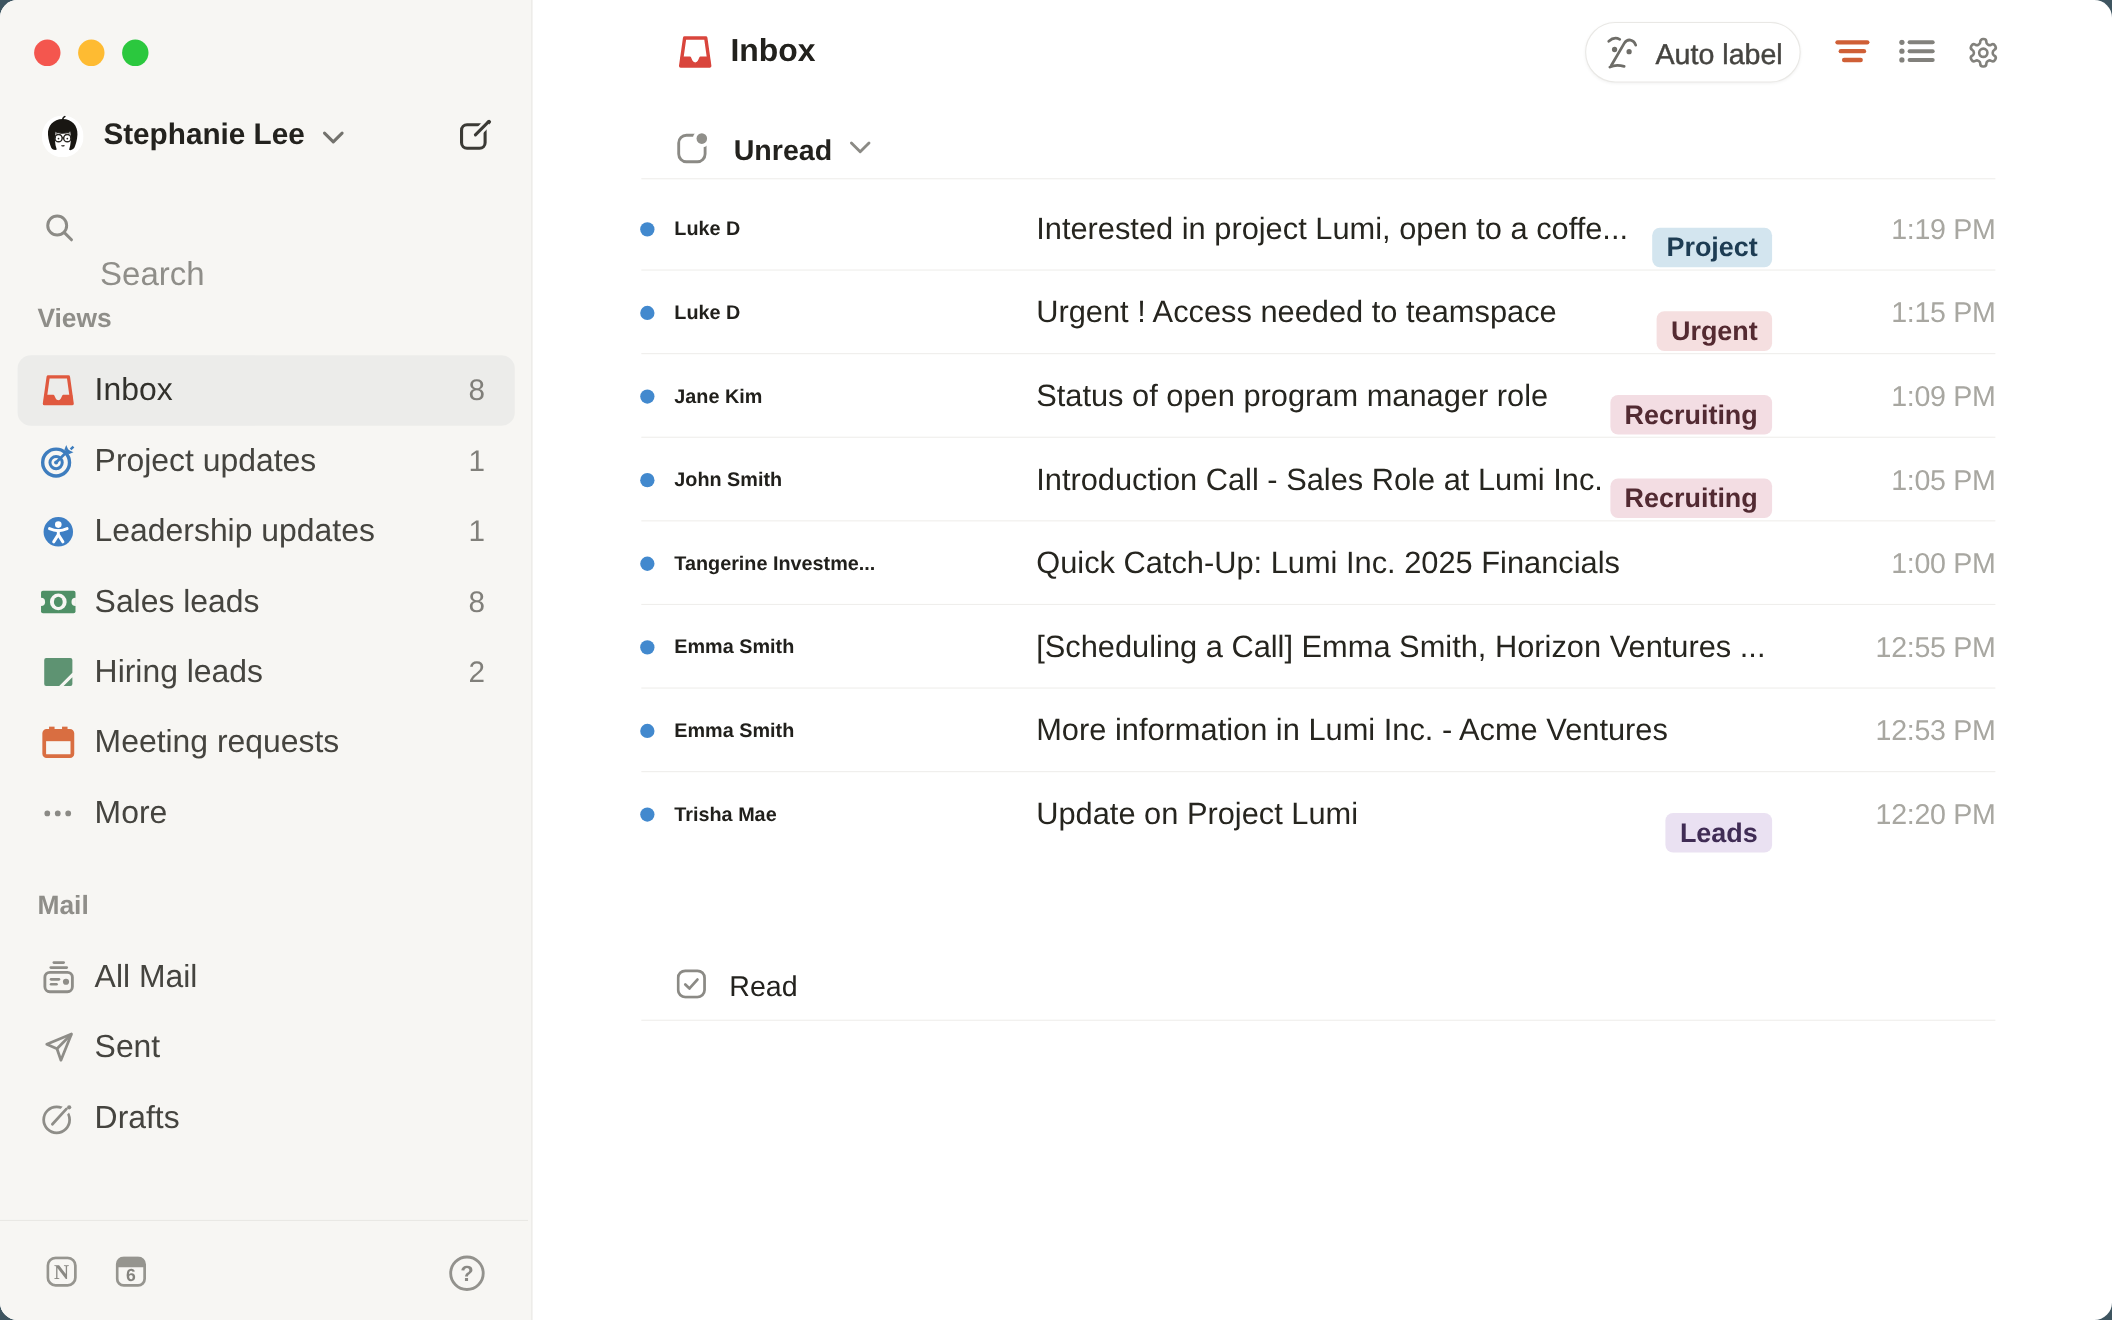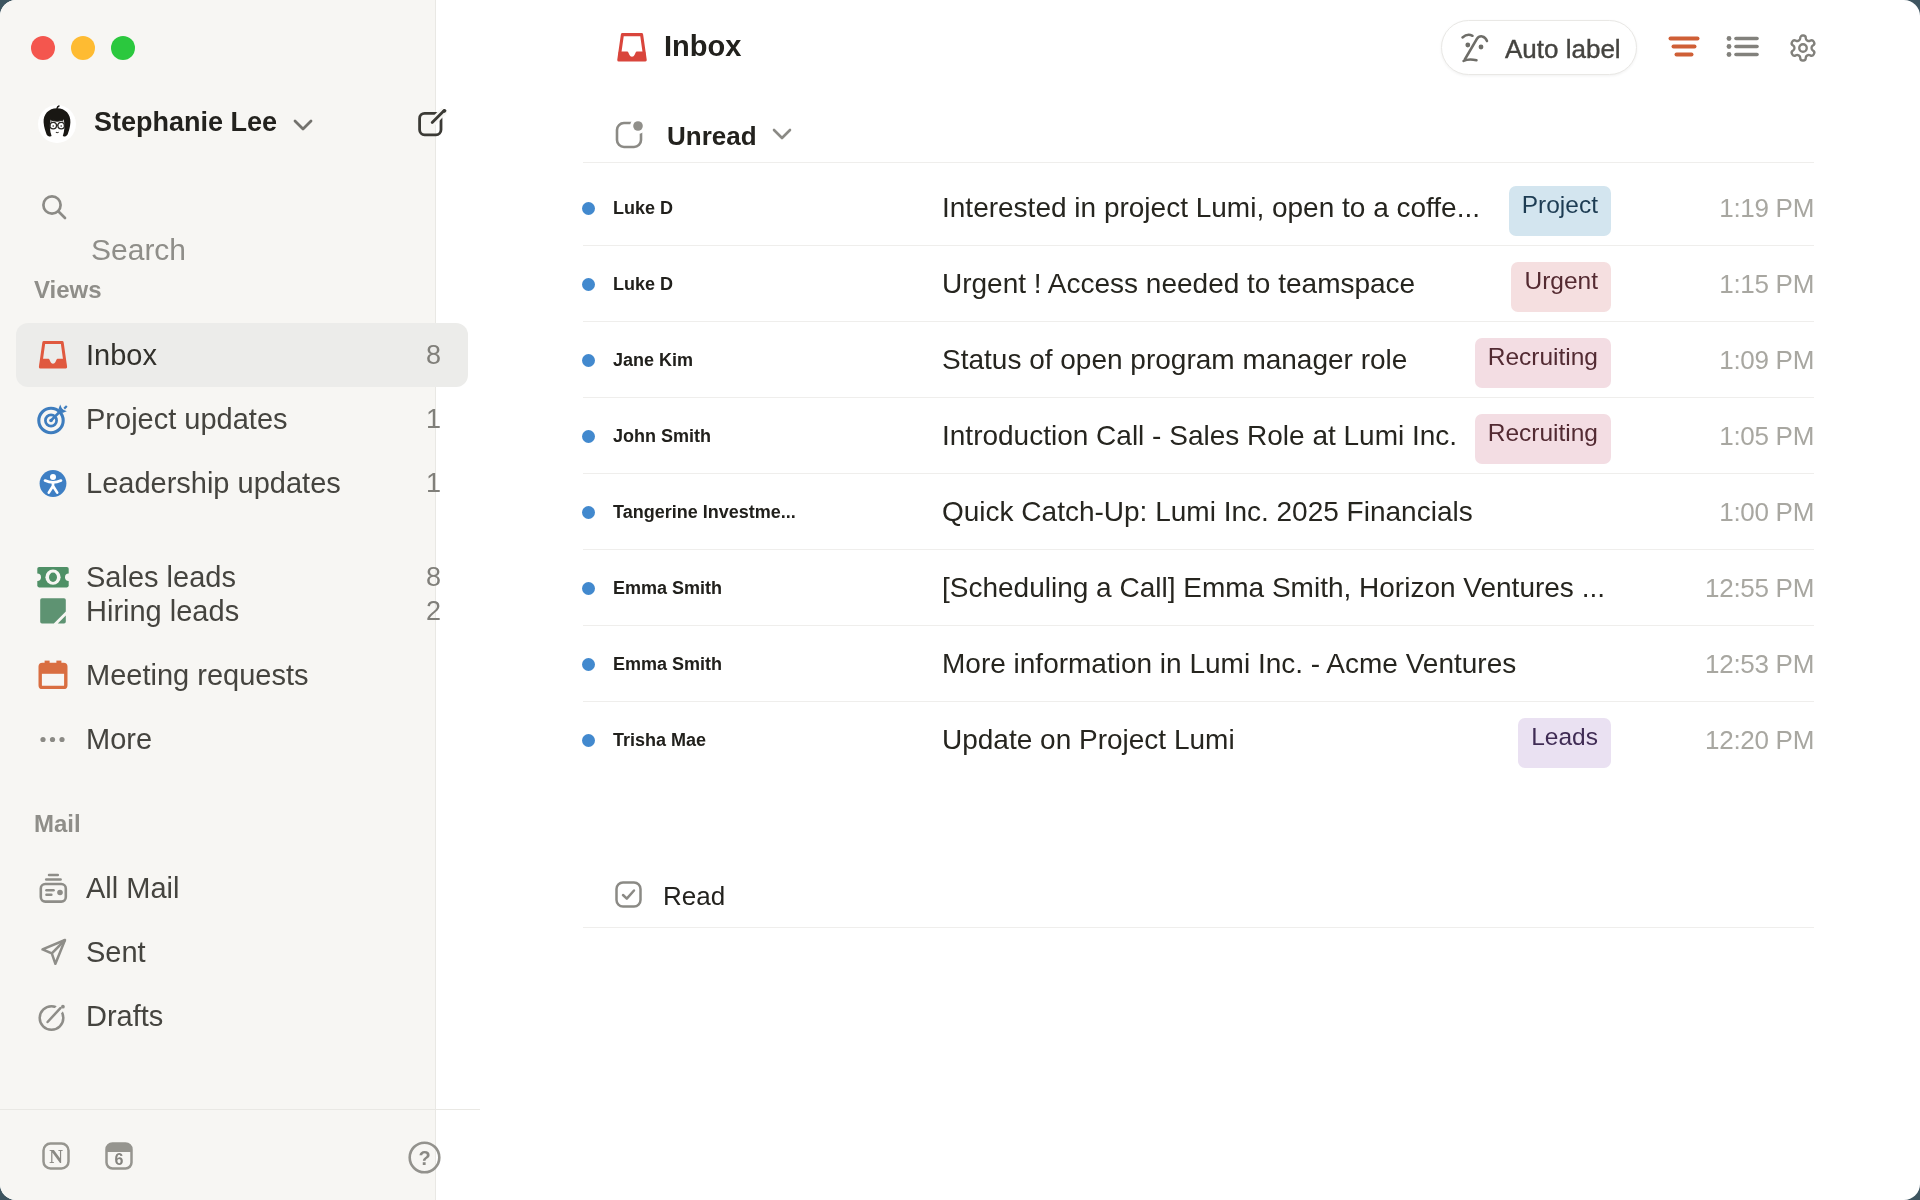--- a/index.html
+++ b/index.html
@@ -1,31 +1,31 @@
 <!DOCTYPE html>
 <html><head>
 <meta charset="utf-8">
 <style>
   * { margin:0; padding:0; box-sizing:border-box; }
   html,body { width:1920px; height:1200px; background:#3e5560; font-family:"Liberation Sans", sans-serif; }
   #win { position:absolute; left:0; top:0; width:1920px; height:1200px; border-radius:16px; overflow:hidden; background:#ffffff; }
-  #sidebar { position:absolute; left:0; top:0; width:436px; height:1200px; background:#f7f6f3; border-right:1px solid #e9e8e4; }
+  #sidebar { position:absolute; left:0; top:0; width:484px; height:1200px; background:#f7f6f3; border-right:1px solid #e9e8e4; }
   .abs { position:absolute; }
   .tl { position:absolute; width:24px; height:24px; border-radius:50%; top:36px; }
   .srow { position:absolute; left:16px; width:452px; height:64px; border-radius:12px; }
   .srow .icon { position:absolute; left:21px; top:16px; width:32px; height:32px; }
   .srow .lbl { position:absolute; left:70px; top:0; line-height:64px; font-size:29px; color:#45443f; }
   .srow .cnt { position:absolute; right:27px; top:0; line-height:64px; font-size:27px; color:#807f7a; }
   .seclbl { position:absolute; left:34px; font-size:24px; font-weight:bold; color:#8f8e89; }
   .mrow { position:absolute; left:583px; width:1231px; height:76px; }
   .mrow .dot { position:absolute; left:-1px; top:32px; width:13px; height:13px; border-radius:50%; background:#4289ce; }
   .mrow .sender { position:absolute; left:30px; top:0; line-height:76px; font-size:18px; font-weight:bold; color:#21201c; }
   .mrow .subj { position:absolute; left:359px; top:0; line-height:76px; font-size:28px; color:#26251f; white-space:nowrap; }
   .mrow .time { position:absolute; right:0px; top:0; line-height:76px; font-size:26px; letter-spacing:-0.3px; color:#a8a7a1; }
-  .chip { position:absolute; right:203px; top:16px; height:50px; line-height:37px; border-radius:7px; padding:0 13px; font-size:24.5px; font-weight:400; }
+  .chip { position:absolute; right:203px; top:37px; height:36px; line-height:37px; border-radius:7px; padding:0 13px; font-size:24.5px; font-weight:700; }
   .divider { position:absolute; left:583px; width:1231px; height:1px; background:#efeeec; }
 </style>
 </head>
 <body>
 <div id="win">
 
   <div id="sidebar">
     <div class="tl" style="left:31px; background:#f4564e;"></div>
     <div class="tl" style="left:71px; background:#febb32;"></div>
     <div class="tl" style="left:111px; background:#2bc83e;"></div>
@@ -76,21 +76,21 @@
       <svg class="icon" viewBox="0 0 32 32">
           <circle cx="16" cy="16.5" r="13.4" fill="#3e7fc4"></circle>
           <circle cx="16" cy="9.9" r="3" fill="#fff"></circle>
           <path d="M8 13.6 Q16 17.2 24 13.6" fill="none" stroke="#fff" stroke-width="2.7" stroke-linecap="round"></path>
           <path d="M16 15.5 L16 19 L11.8 25.6 M16 19 L20.2 25.6" fill="none" stroke="#fff" stroke-width="2.7" stroke-linecap="round" stroke-linejoin="round"></path>
         </svg>
       <div class="lbl">Leadership updates</div>
       <div class="cnt">1</div>
     </div>
 
-    <div class="srow" style="top:545px;">
+    <div class="srow" style="top:515px;">
       <svg class="icon" viewBox="0 0 32 32">
           <rect x="0.3" y="6" width="31.4" height="20.4" rx="1.8" fill="#4f9066"></rect>
           <circle cx="16" cy="16.2" r="7.6" fill="#f7f6f3"></circle>
           <circle cx="0.3" cy="16.2" r="3.7" fill="#f7f6f3"></circle>
           <circle cx="31.7" cy="16.2" r="3.7" fill="#f7f6f3"></circle>
           <ellipse cx="16" cy="16.2" rx="4" ry="4.7" fill="#4f9066"></ellipse>
         </svg>
       <div class="lbl">Sales leads</div>
       <div class="cnt">8</div>
     </div>

